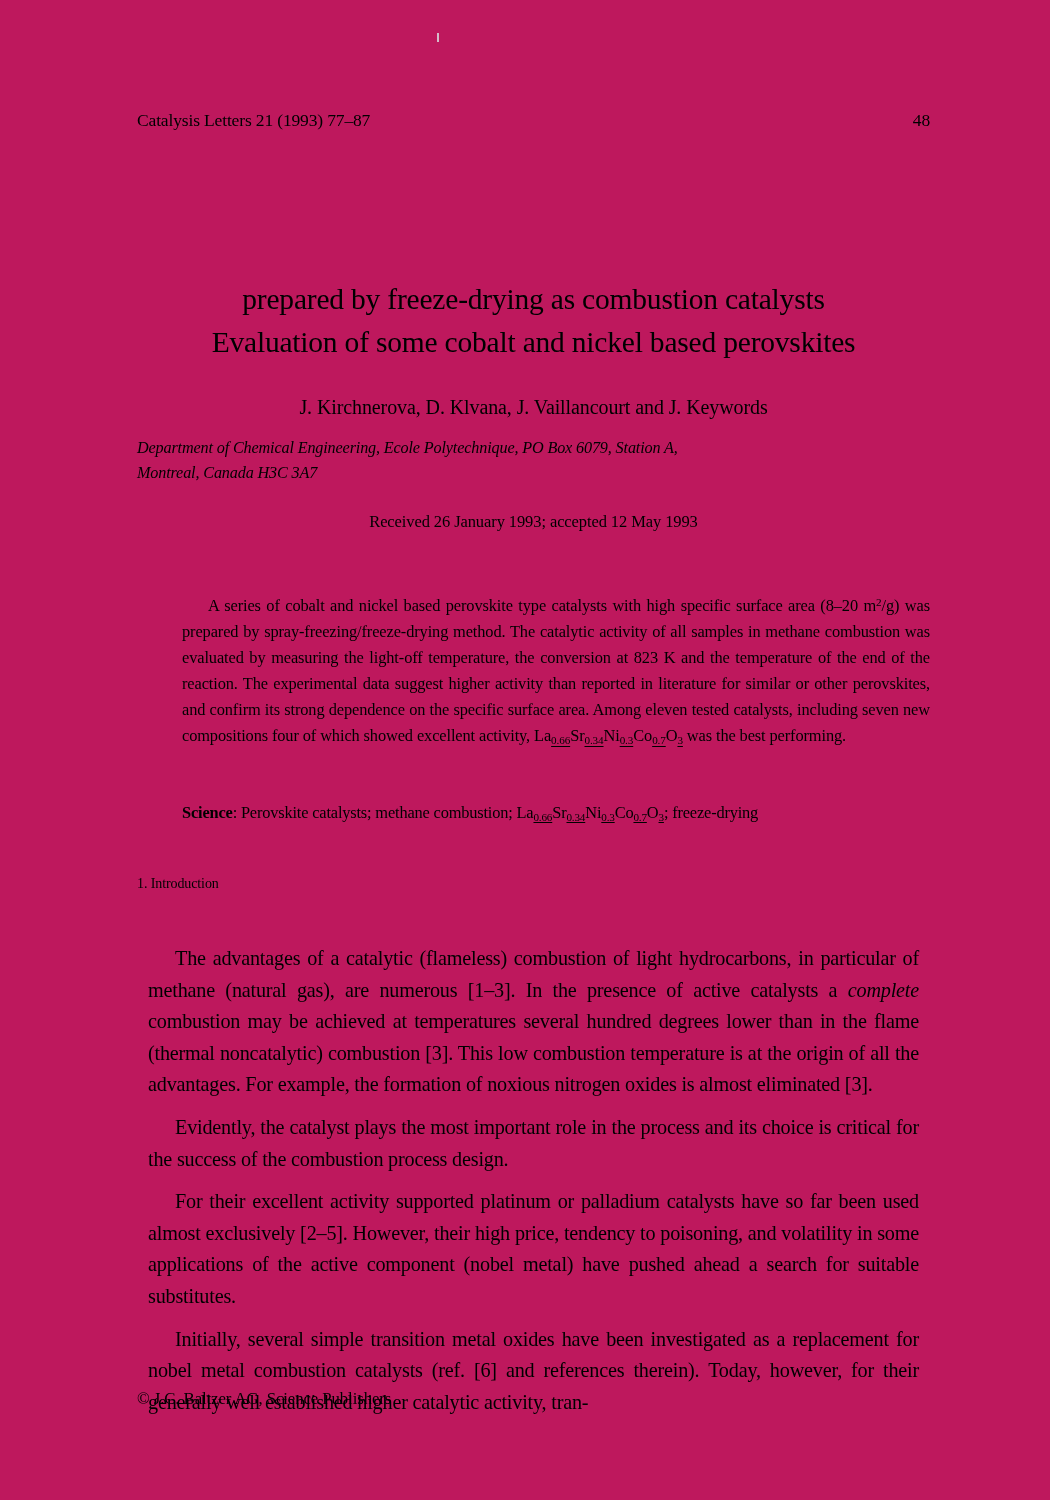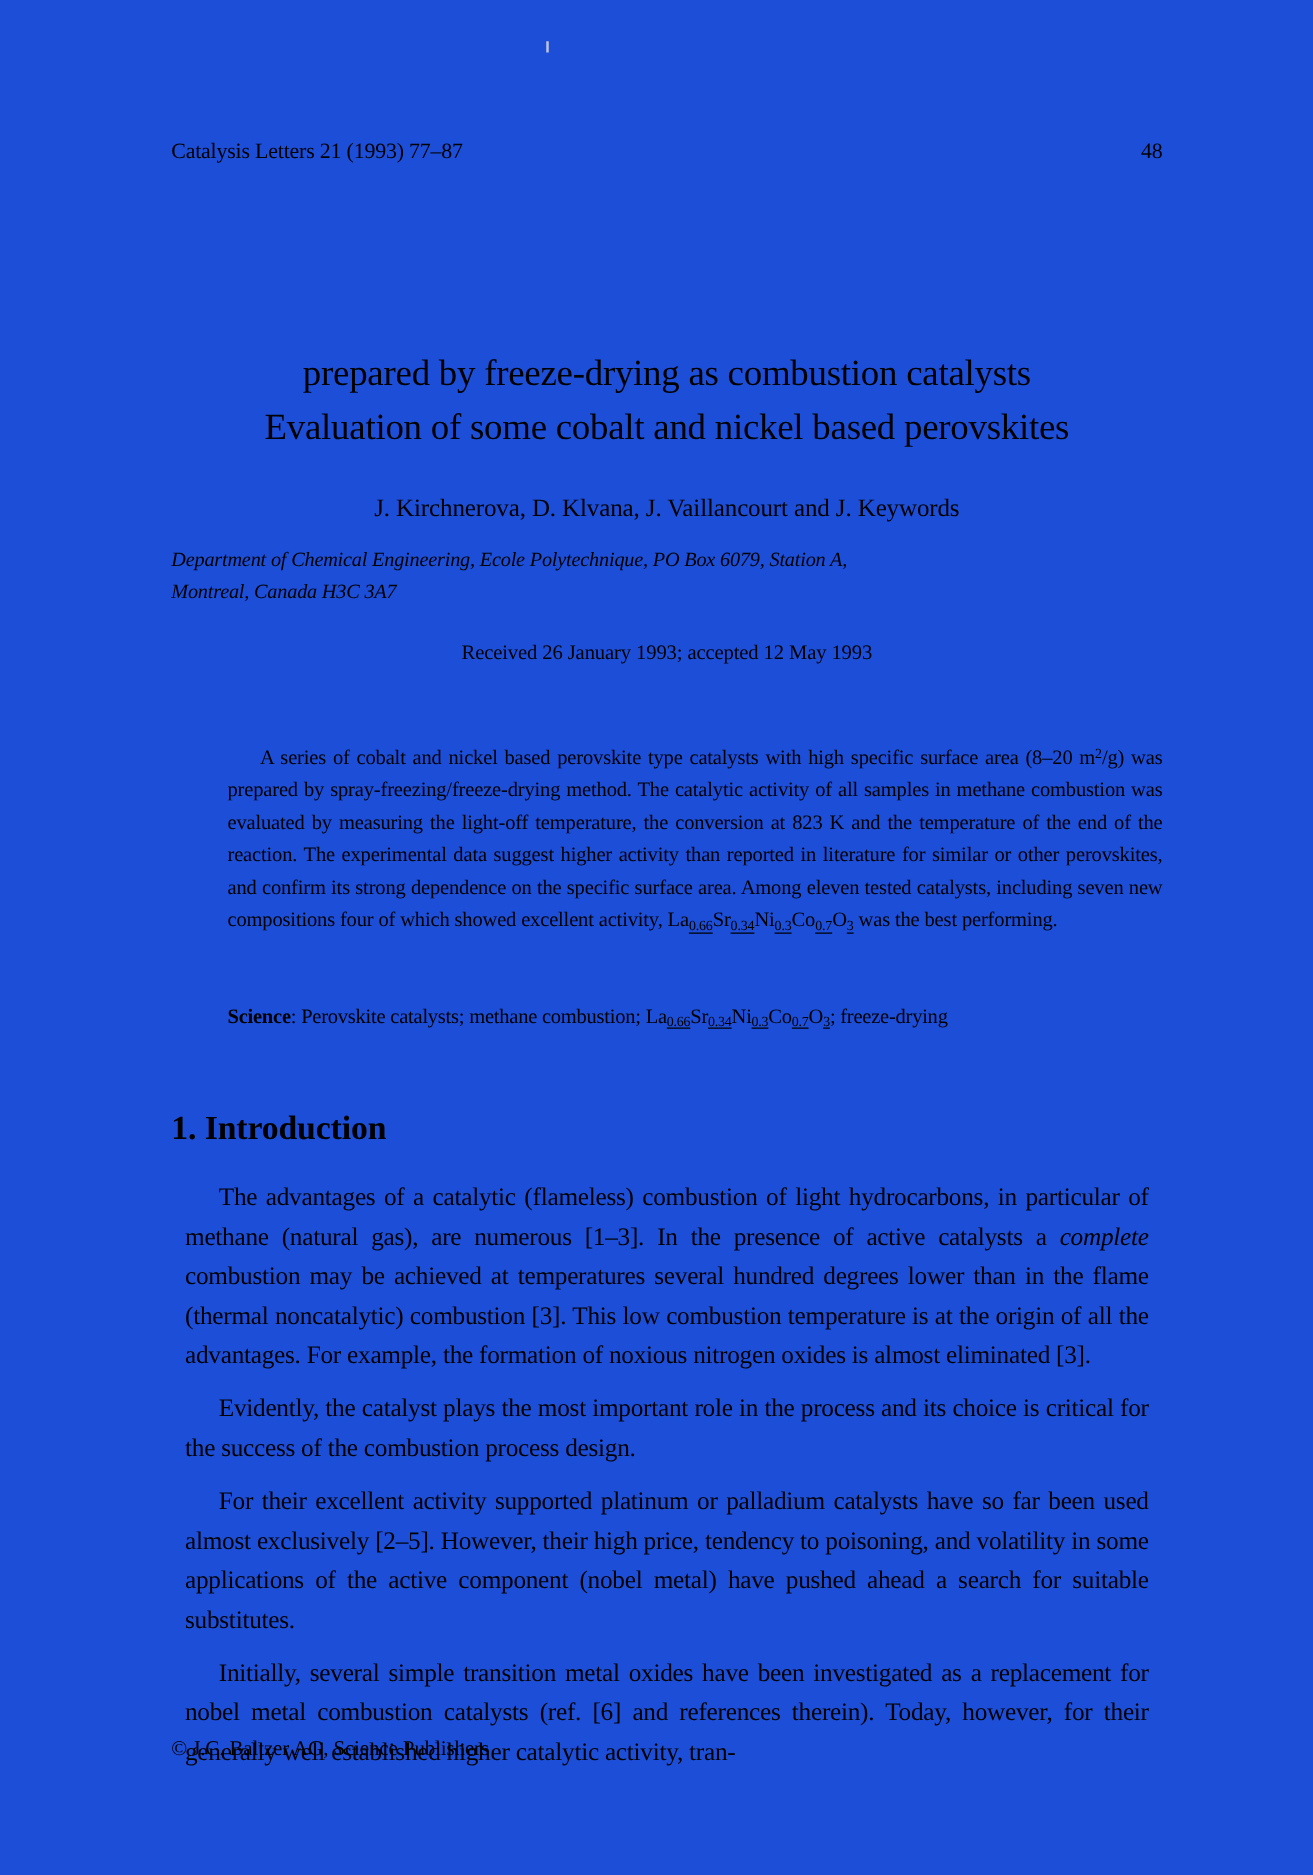--- a/index.html
+++ b/index.html
@@ -12,21 +12,21 @@
     height: 1500px;
     position: relative;
     font-family: "Liberation Serif", "DejaVu Serif", serif;
     color: #000000;
     overflow: hidden;
   }
 
   .page {
     position: absolute;
     inset: 0;
-    background: #1d4ed8;
+    background: #be185d;
   }
 
   
   .scan-speck {
     position: absolute;
     left: 437px;
     top: 33px;
     width: 2px;
     height: 9px;
     background: #d8d8dc;
@@ -110,24 +110,23 @@
     font-size: 16.4px;
     line-height: 26px;
     letter-spacing: -0.18px;
   }
   .keywords b { font-weight: 700; }
 
   .section-heading {
     position: absolute;
     left: 137px;
     top: 876px;
-    font-size: 27px;
-    font-weight: 700;
+    font-size: 14px;
+    font-weight: 400;
     letter-spacing: -0.1px;
-    margin-top: 11px;
   }
 
   .body-col {
     position: absolute;
     left: 137px;
     top: 932px;
     width: 793px;
     font-size: 20.2px;
     line-height: 31.6px;
     text-align: justify;

